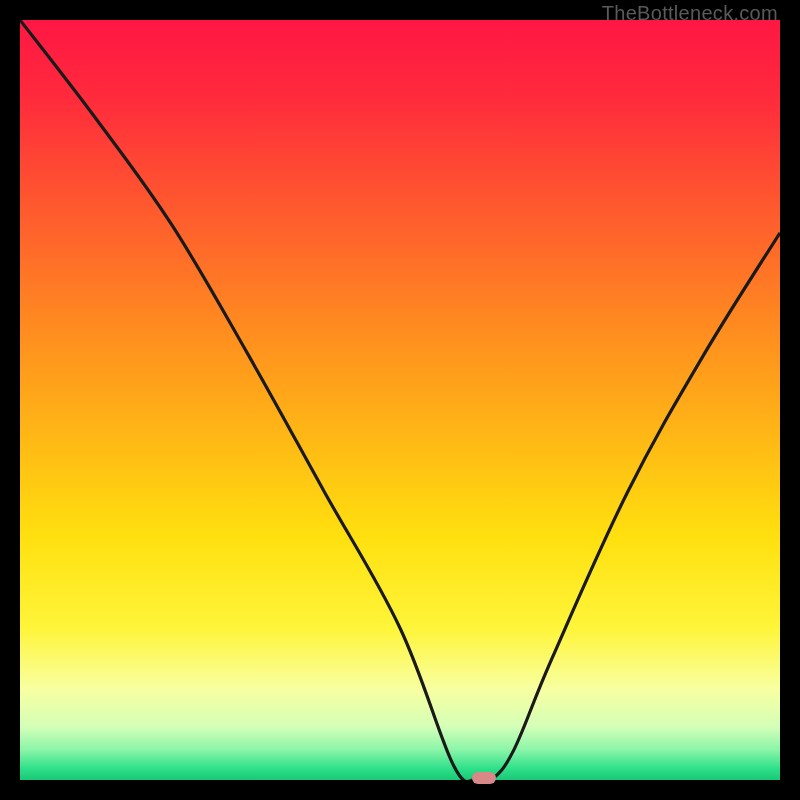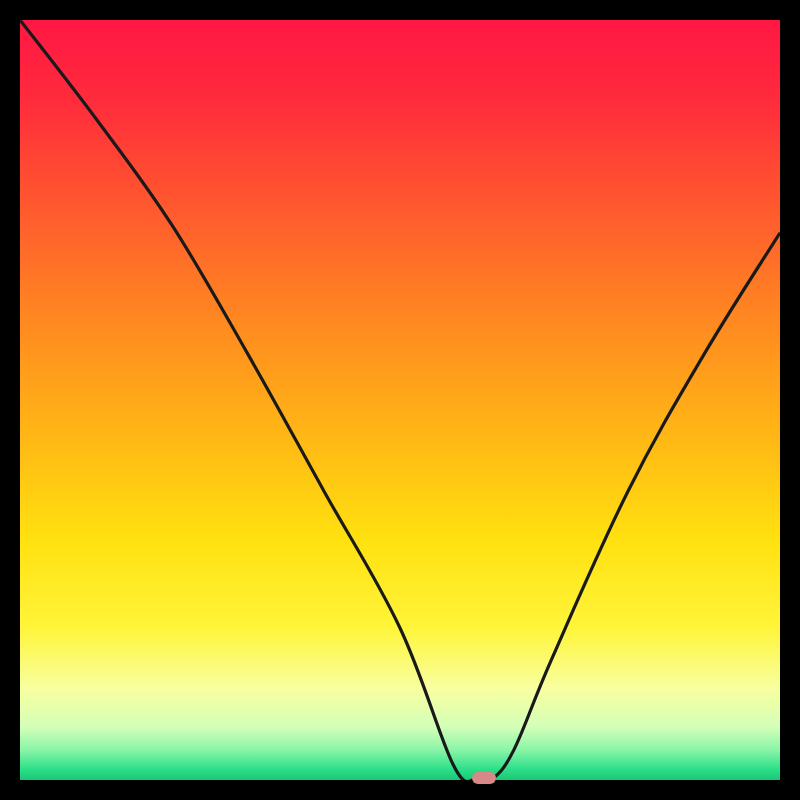--- a/index.html
+++ b/index.html
@@ -78,13 +78,14 @@
       <rect x="0" y="0" width="760" height="760" fill="url(#bg-grad)"></rect>
     </svg>
   </div>
 
   <svg class="curve" width="760" height="760">
     <path id="curve-path" d="M 0 0 C 13.68 17.783999999999992, 48.64 61.86399999999995, 76 98.79999999999995 C 103.36 135.73599999999996, 124.64 162.79200000000003, 152 205.20000000000005 C 179.36 247.60800000000006, 200.64 286.52, 228 334.4 C 255.36 382.28, 276.64 421.952, 304 471.2 C 331.36 520.448, 356.744 558.752, 380 608 C 403.256 657.248, 419.52 717.4399999999999, 433.2 744.8 C 446.88 772.16, 449.16 757.264, 456 760 C 462.84 762.736, 464.36 765.472, 471.2 760 C 478.03999999999996 754.528, 483.056 751.488, 494 729.6 C 504.944 707.712, 511.48 684.912, 532 638.4 C 552.52 591.8879999999999, 580.64 525.92, 608 471.2 C 635.36 416.48, 656.64 380.912, 684 334.4 C 711.36 287.888, 746.32 234.68800000000005, 760 212.80000000000007" stroke="#1a1a1a" stroke-width="3.2" fill="none" stroke-linejoin="round"></path>
   </svg>
 
   <div class="marker" id="marker" style="left: 471.6px; top: 772px;"></div>
 
+  <div class="watermark">TheBottleneck.com</div>
 </div>
 
 </body></html>

